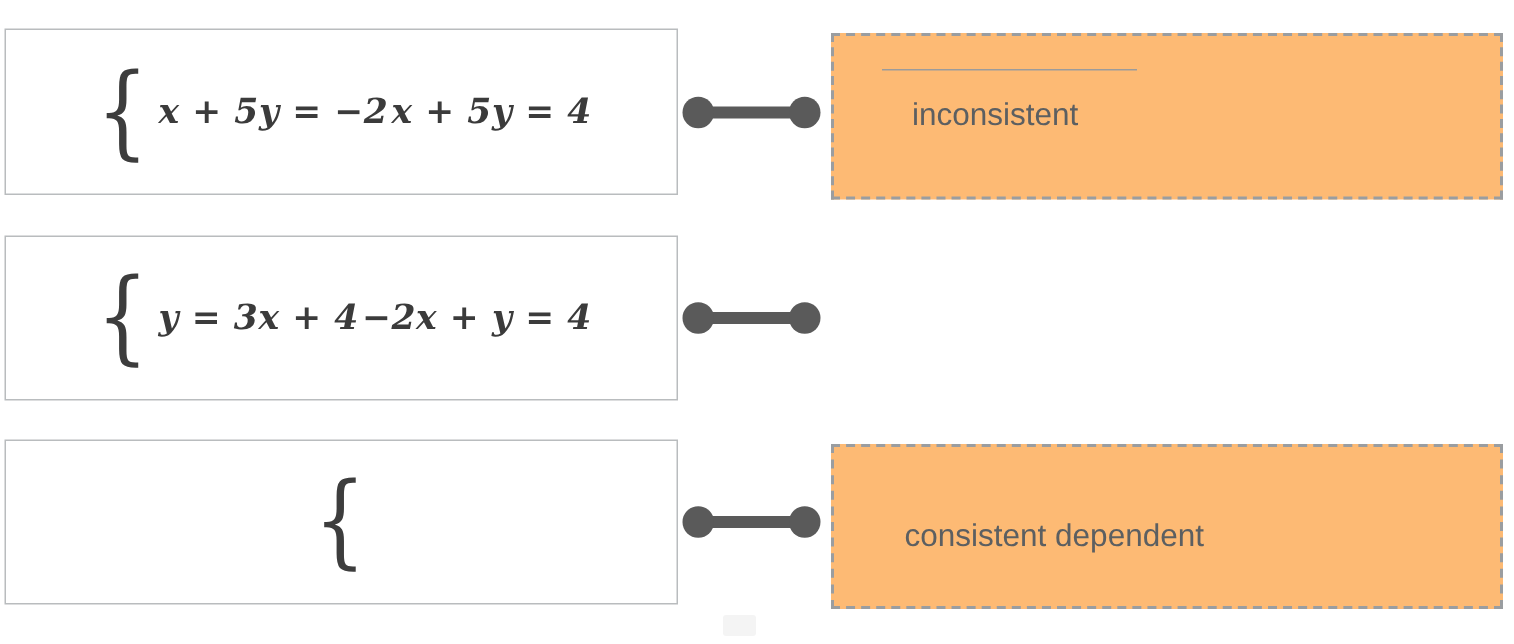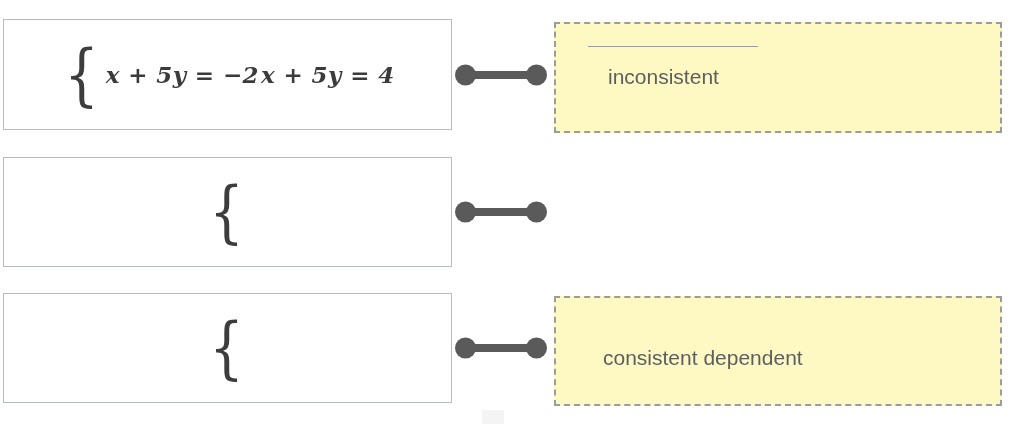--- a/index.html
+++ b/index.html
@@ -124,21 +124,21 @@
 
   
   .ans-box {
     position: absolute;
     left: 554px;
     top: 3px;
     width: 448px;
     height: 100%;
     box-sizing: border-box;
     border: 2px dashed #9a9da0;
-    background: #fef9c3;
+    background: #fdba74;
   }
 
   .ans-inner {
     position: absolute;
     left: 30px;
     top: 10px;
     right: 10px;
     bottom: 10px;
   }
 
@@ -208,20 +208,24 @@
         <span class="ans-label">inconsistent</span>
       </div>
     </div>
   </div>
 
   <div class="match-row r2">
 
     <div class="eq-box">
       <div class="system">
         <span class="brace">{</span>
+        <span class="eq-lines">
+          <span class="eq-line align-left">y = 3x + 4</span>
+          <span class="eq-line align-left">−2x + y = 4</span>
+        </span>
       </div>
     </div>
 
     <div class="connector">
       <div class="dumbbell">
         <span class="bar"></span>
         <span class="knob left"></span>
         <span class="knob right"></span>
       </div>
     </div>

